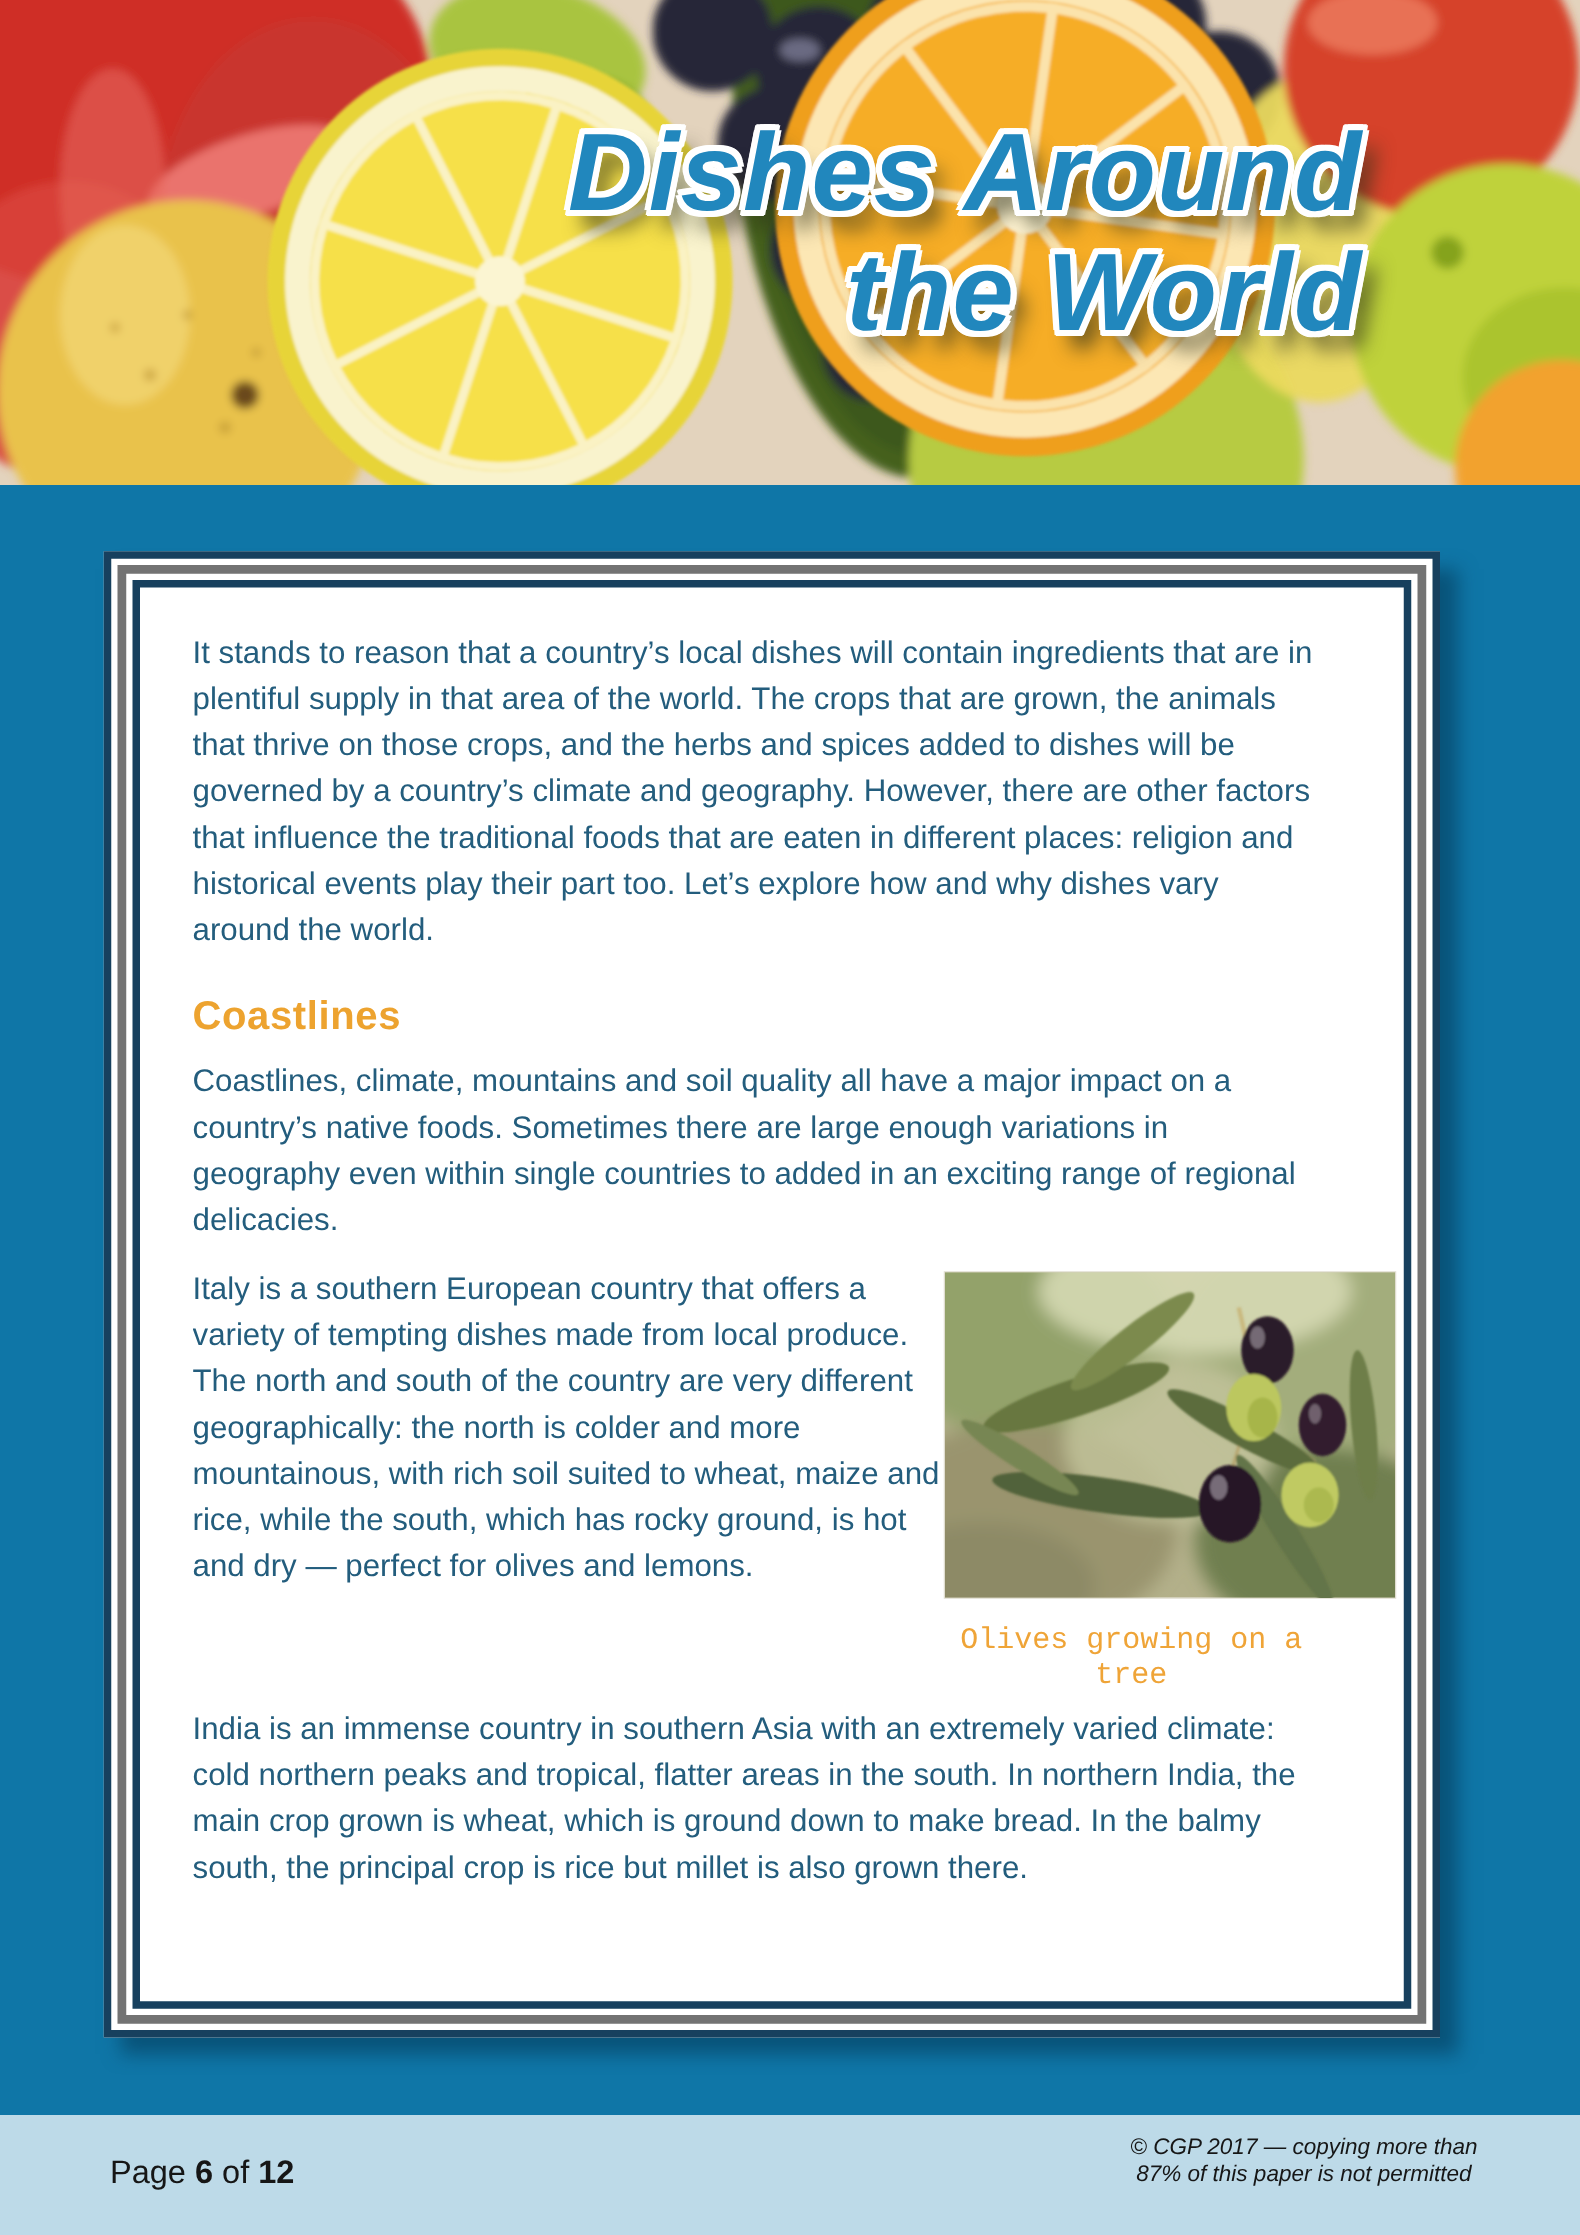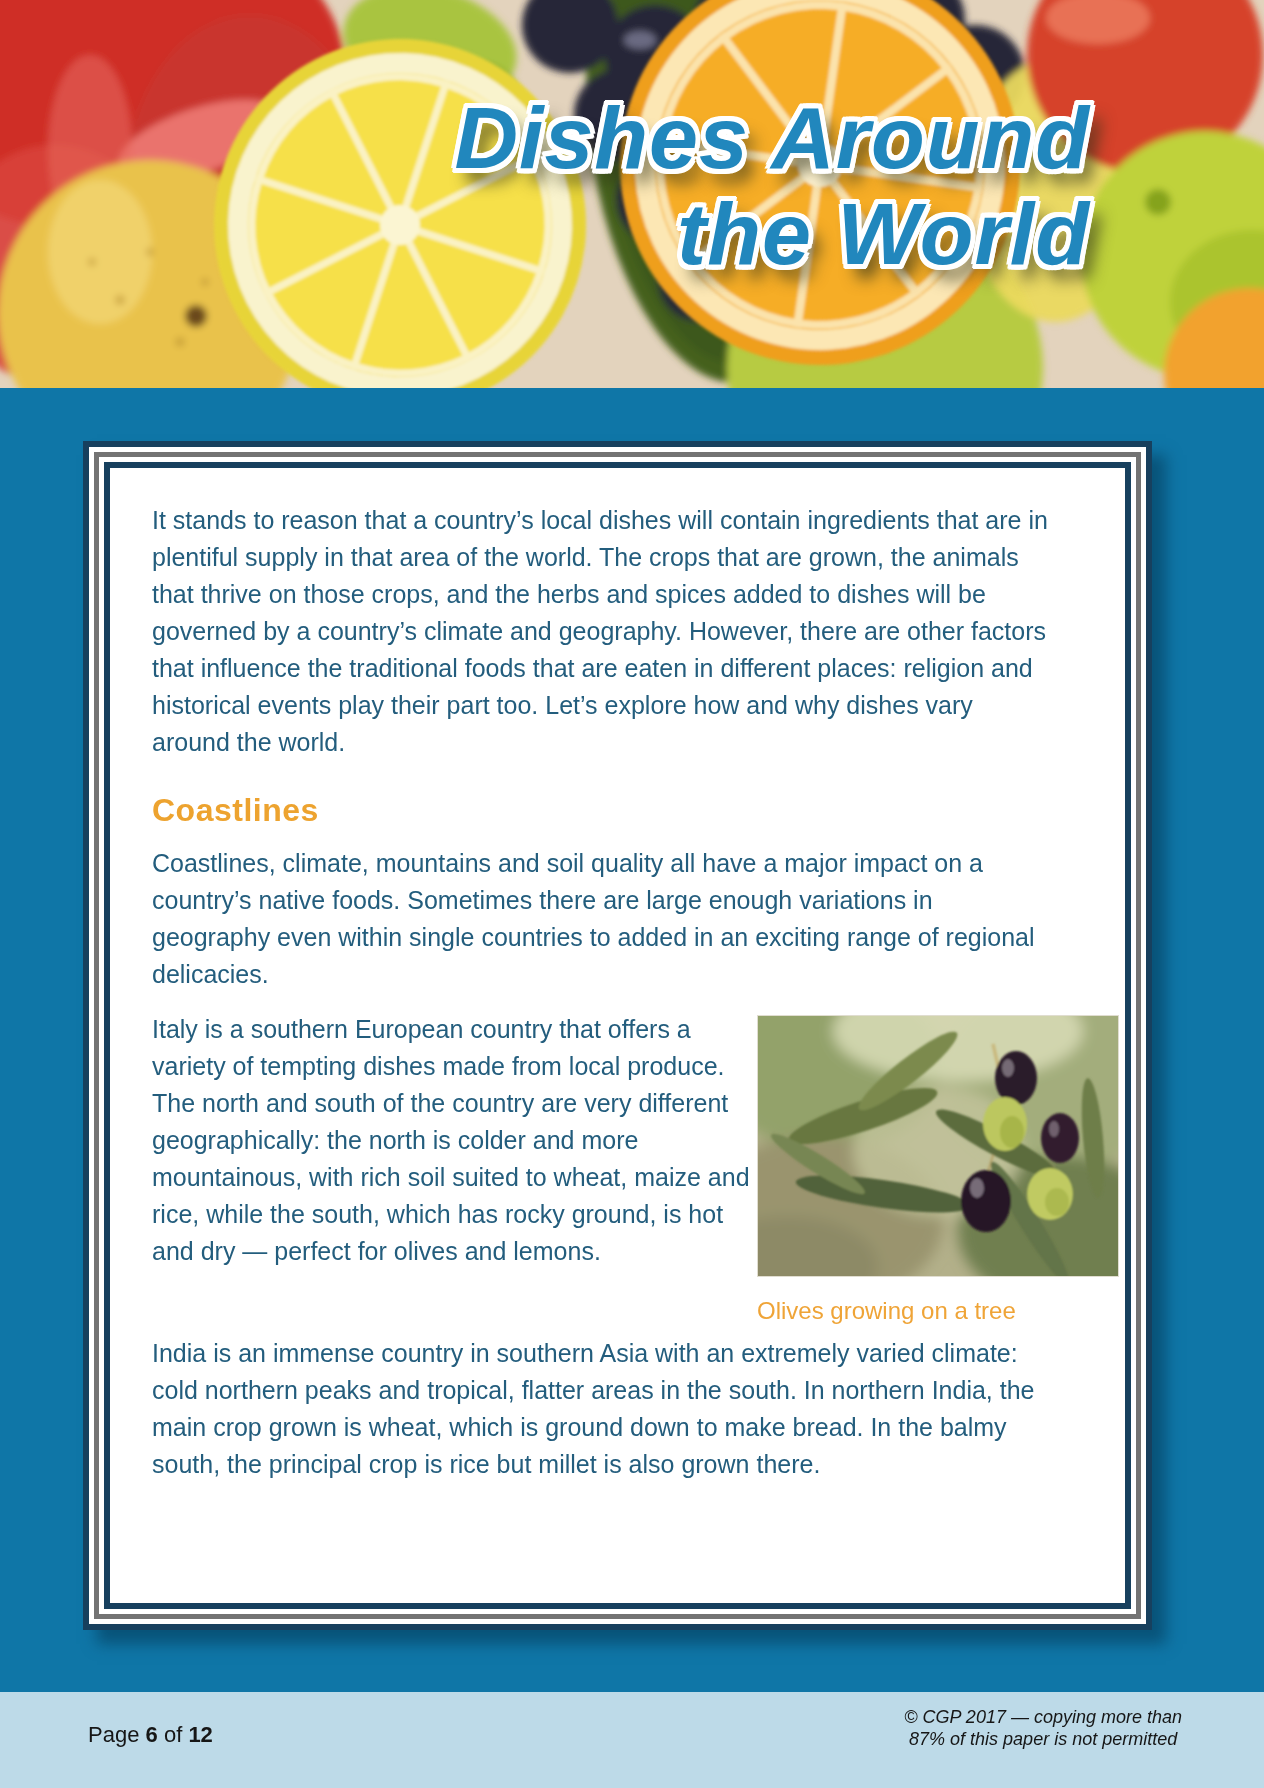--- a/index.html
+++ b/index.html
@@ -22,47 +22,47 @@
       -3px -5px 0 #fff, 3px 5px 0 #fff, -3px 5px 0 #fff, 3px -5px 0 #fff,
       10px 14px 16px rgba(45,48,25,0.75);
   }
 
   
   .frame-outer{
     position:absolute;left:83px;top:441px;width:1069px;height:1189px;
     box-sizing:border-box;border:6px solid #17405e;background:#fff;padding:5px;
     box-shadow:14px 14px 14px rgba(4,54,84,0.55);
   }
-  .frame-mid{box-sizing:border-box;border:5px solid #737373;height:100%;padding:5px;}
+  .frame-mid{box-sizing:border-box;border:7px solid #737373;height:100%;padding:5px;}
   .frame-inner{box-sizing:border-box;border:6px solid #17405e;height:100%;
     padding:34px 68px 0 42px;overflow:hidden;}
 
   .content p{
     margin:0 0 18px 0;font-size:25px;line-height:37px;color:#235d7d;
   }
   .content h2{
     margin:30px 0 16px 0;font-size:32px;line-height:38px;font-weight:bold;
     color:#eda32f;letter-spacing:0.5px;
   }
   .italy-block{overflow:visible;}
   .olive-figure{
-    float:right;width:300px;margin:4px 0 6px 26px;text-align:left;
+    float:right;width:300px;margin:4px 0 6px 26px;text-align:center;font-family:Liberation Mono, monospace;
   }
   .olive-figure svg{display:block;border:1px solid #e0ddd0;}
   .olive-figure figcaption{
     margin-top:20px;font-size:24px;color:#efa437;line-height:28px;
   }
   .india{clear:both;padding-top:4px;}
 
   
   .footer{
     position:absolute;left:0;bottom:0;width:1264px;height:96px;background:#bddae8;
   }
   .page-info{
-    position:absolute;left:88px;top:30px;font-size:22px;color:#161616;
+    position:absolute;left:88px;top:30px;font-size:26px;color:#161616;
   }
   .page-info .b{font-weight:bold;}
   .copyright{
     position:absolute;right:82px;top:14px;text-align:center;
     font-size:18px;line-height:22px;color:#161616;font-style:italic;
   }
 </style>
 </head>
 <body>
 

